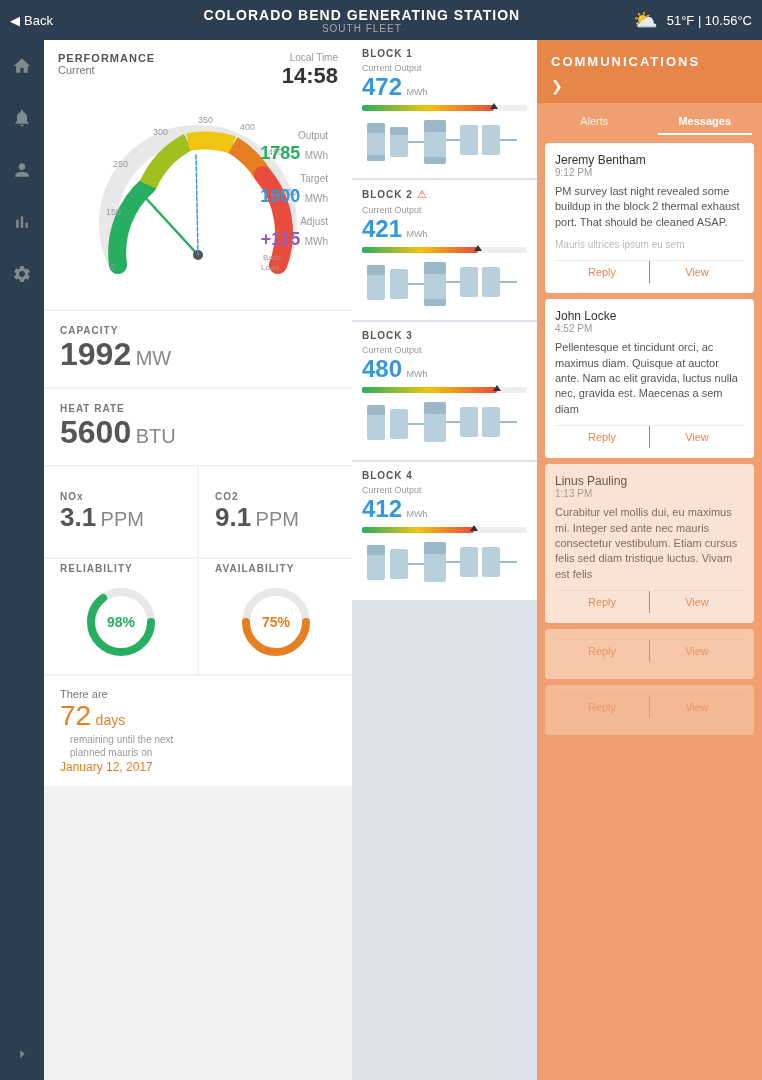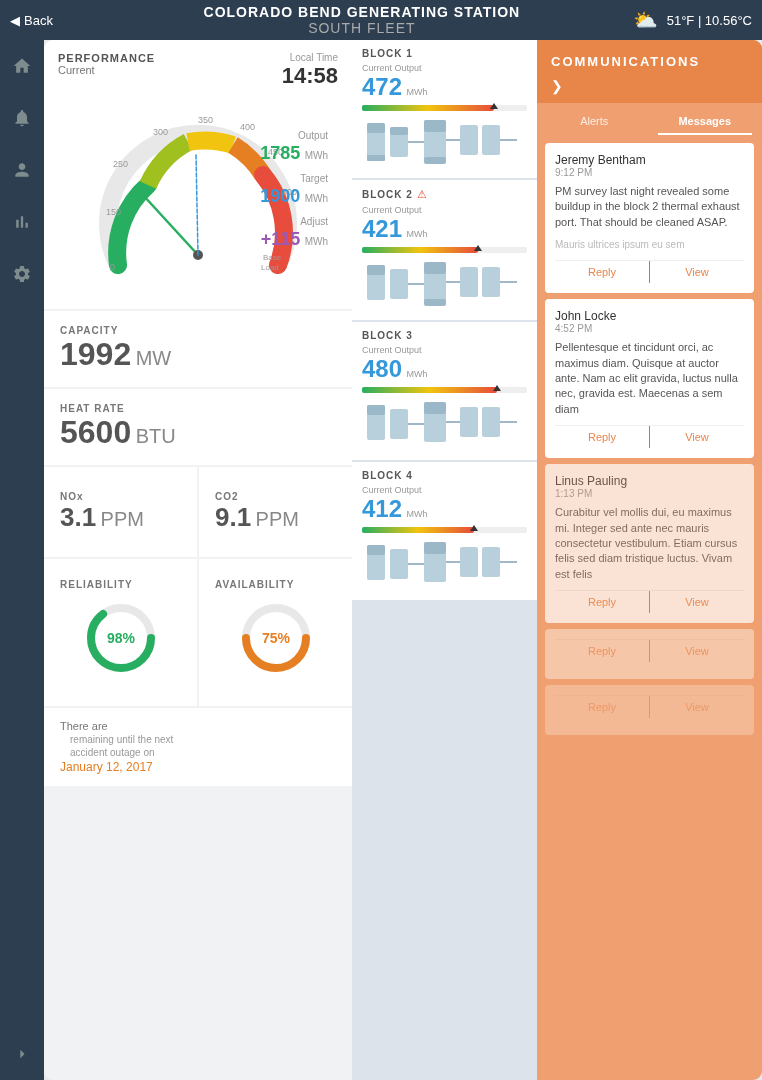--- a/index.html
+++ b/index.html
@@ -12,21 +12,21 @@
       align-items: center;
       height: 40px;
       padding: 0 10px;
       color: white;
       flex-shrink: 0;
     }
     .top-bar-left { display: flex; align-items: center; gap: 8px; width: 80px; }
     .back-btn { color: white; font-size: 13px; cursor: pointer; display: flex; align-items: center; gap: 4px; }
     .top-bar-center { flex: 1; text-align: center; }
     .station-name { font-size: 14px; font-weight: bold; letter-spacing: 1px; }
-    .fleet-name { font-size: 14px; color: #aaa; letter-spacing: 1px; }
+    .fleet-name { font-size: 10px; color: #aaa; letter-spacing: 1px; }
     .top-bar-right { display: flex; align-items: center; gap: 8px; font-size: 13px; }
     .weather-icon { font-size: 20px; }
 
     
     .main-layout {
       display: flex;
       flex: 1;
       overflow: hidden;
     }
 
@@ -46,21 +46,20 @@
       display: flex; align-items: center; justify-content: center;
       color: #7f8c8d; font-size: 16px; cursor: pointer; border-radius: 4px;
     }
     .sidebar-icon svg { width: 20px; height: 20px; fill: currentColor; }
 
     
     .content-area {
       flex: 1;
       display: flex;
       overflow: hidden;
-      border-radius: 9px;
     }
 
     
     .main-panel {
       flex: 1;
       background: #f0f2f4;
       overflow-y: auto;
       padding: 0;
     }
 
@@ -98,21 +97,21 @@
     .output-val { color: #27ae60; }
     .target-val { color: #3498db; }
     .adjust-val { color: #9b59b6; }
     .metric-cell {
       background: white;
       padding: 24px 16px;
     }
     .metric-label { font-size: 10px; font-weight: bold; color: #777; letter-spacing: 1px; }
     .metric-value { font-size: 32px; font-weight: bold; color: #555; }
     .metric-unit { font-size: 20px; font-weight: normal; color: #888; }
-    .rel-cell { padding: 20px 16px; background: white; }
+    .rel-cell { padding: 4px 16px; background: white; }
     .rel-label { font-size: 10px; font-weight: bold; color: #777; letter-spacing: 1px; margin-bottom: 8px; }
     .donut-container { display: flex; align-items: center; justify-content: center; margin: 8px 0; }
     .donut-svg { width: 80px; height: 80px; }
 
     
     .days-section {
       background: white;
       display: grid;
       grid-template-columns: 1fr 1fr;
       gap: 0;
@@ -367,22 +366,26 @@
               <circle cx="40" cy="40" r="30" fill="none" stroke="#e67e22" stroke-width="8" stroke-dasharray="141 188" stroke-dashoffset="47" stroke-linecap="round"></circle>
               <text x="40" y="45" text-anchor="middle" font-size="14" font-weight="bold" fill="#e67e22">75%</text>
             </svg>
           </div>
         </div>
       </div>
 
       <div class="days-section">
         <div class="days-cell">
           <div class="days-text">There are</div>
+          <div>
+            <span class="days-number">72</span>
+            <span class="days-unit"> days</span>
+          </div>
           <div class="days-desc">remaining until the next</div>
-          <div class="days-desc">accident outage on</div>
+          <div class="days-desc">planned mauris on</div>
           <div class="days-date">January 12, 2017</div>
         </div>
       </div>
 
     </div>
 
     <div class="blocks-panel">
 
       <div class="block-section">
         <div class="block-header">

